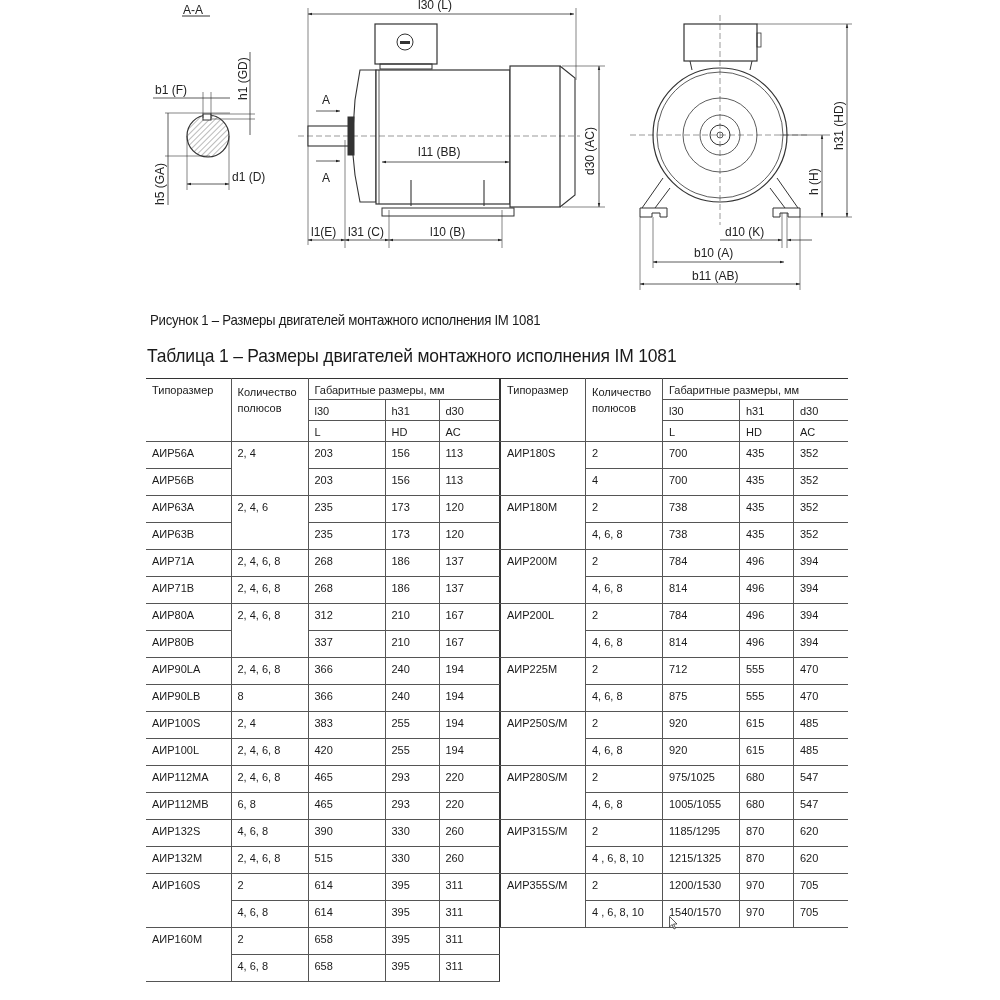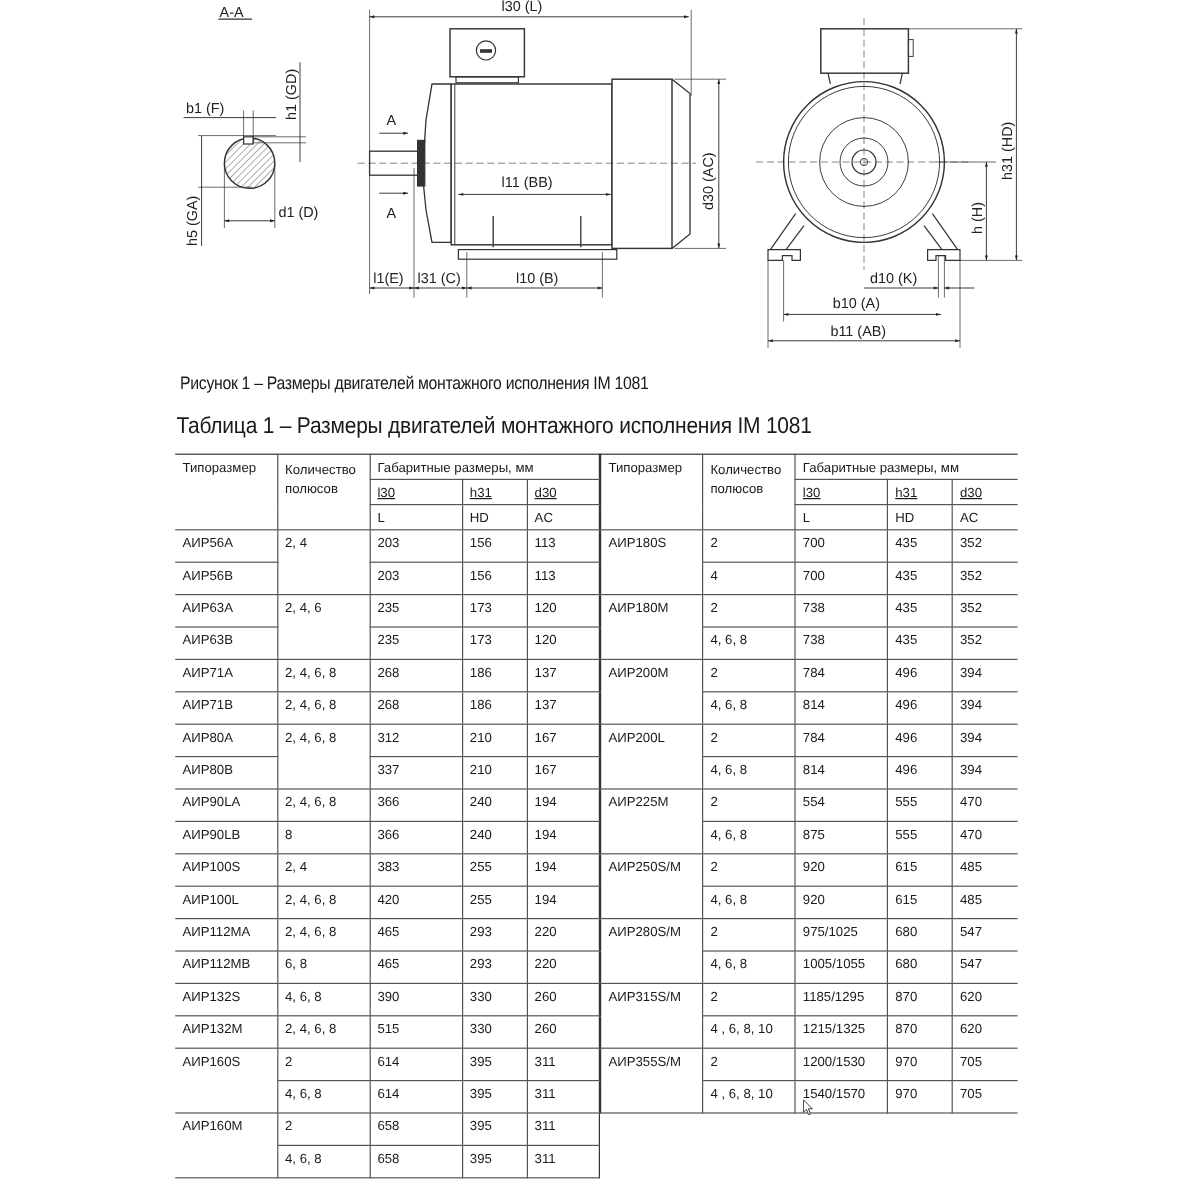--- a/index.html
+++ b/index.html
@@ -17,21 +17,21 @@
      padding:5px 0 0 6px; border:1px solid #555; height:21px; white-space:nowrap;
      box-sizing:border-box; }
   table.dims .hdr-top td, table.dims .hdr-top th { border-top:1.5px solid #333; }
   #tblL { left:146px; top:378px; }
   #tblR { left:500px; top:378px; }
   #tblL td.first, #tblL th.first { border-left:none; }
   #tblR td.last, #tblR th.last { border-right:none; }
   #tblL td.last, #tblL th.last { border-right:1.5px solid #333; }
   #tblR td.first, #tblR th.first { border-left:1.5px solid #333; }
   .h1 { height:34px; }
-  .h2 { height:27px;text-decoration:underline; }
+  .h2 { height:27px; }
   .h3 { height:27px; }
   tr.row td { height:27px; }
   .cursor { position:absolute; left:669px; top:916px; width:10px; height:14px; }
 </style>
 </head>
 <body>
 
 <div class="drawing">
 <svg width="1000" height="300" viewBox="0 0 1000 300" xmlns="http://www.w3.org/2000/svg">
   <defs>
@@ -410,21 +410,21 @@
       </tr>
       <tr class="row">
         <td>4, 6, 8</td>
         <td>814</td>
         <td>496</td>
         <td class="last">394</td>
       </tr>
       <tr class="row">
         <td class="first" rowspan="2">АИР225М</td>
         <td>2</td>
-        <td>554</td>
+        <td>712</td>
         <td>555</td>
         <td class="last">470</td>
       </tr>
       <tr class="row">
         <td>4, 6, 8</td>
         <td>875</td>
         <td>555</td>
         <td class="last">470</td>
       </tr>
       <tr class="row">

